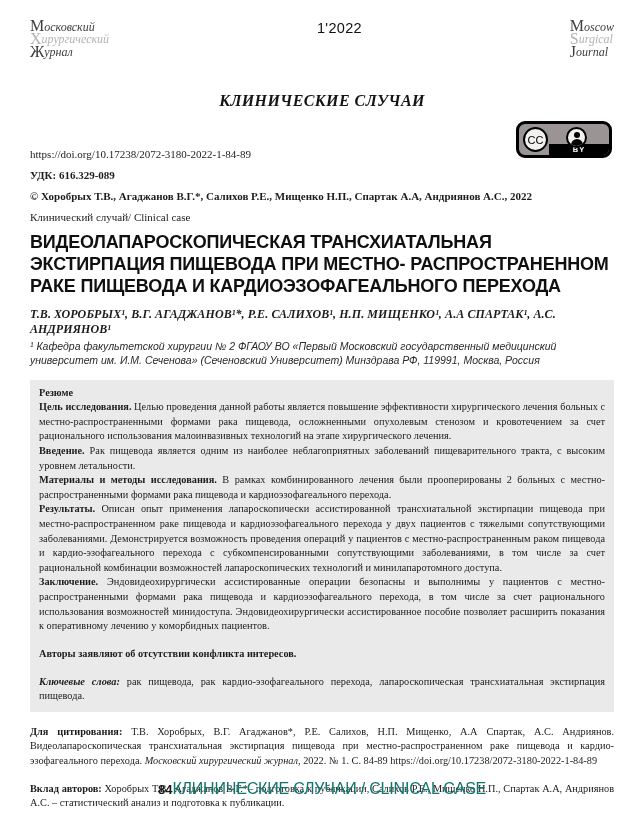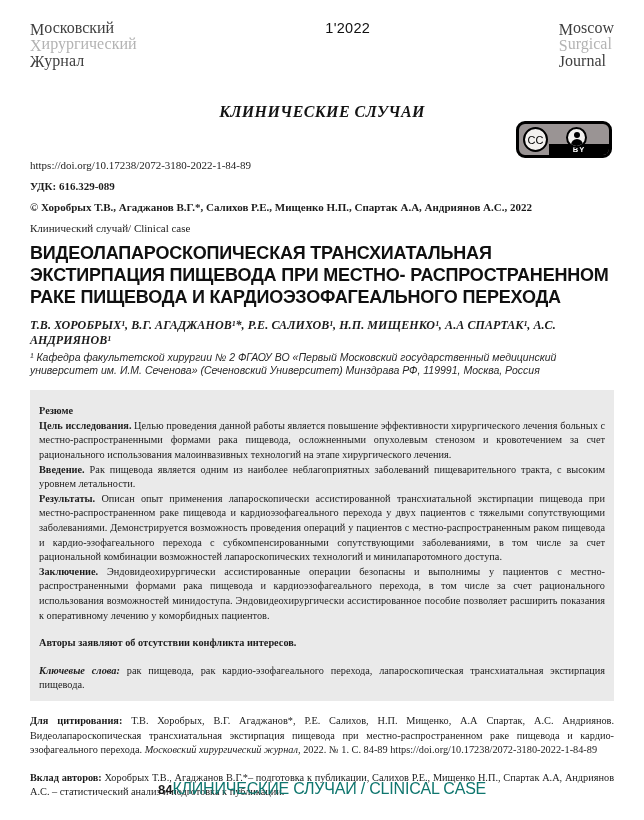--- a/index.html
+++ b/index.html
@@ -11,21 +11,21 @@
     position: relative;
     overflow: hidden;
   }
   .page { padding: 20px 30px 0 30px; position: relative; }
 
   
   .masthead { display: flex; justify-content: space-between; align-items: flex-start; }
   .journal-logo { font-family: "Liberation Serif", serif; line-height: 1.02; }
   .logo-line { display: flex; align-items: flex-end; white-space: nowrap; }
   .logo-cap { font-size: 16px; line-height: 0.8; }
-  .logo-rest { font-size: 16px; }
+  .logo-rest { font-size: 12px; font-style: italic; }
   .logo-dark { color: #3f3f3f; }
   .logo-light { color: #b3b3b3; }
   .issue-number { font-family: "Liberation Sans", sans-serif; font-size: 14.5px; color: #111; letter-spacing: 0.3px; }
   .logo-right { text-align: left; }
 
   
   .section-heading {
     text-align: center; font-weight: bold; font-style: italic;
     font-size: 16px; letter-spacing: 0.4px; margin-top: 34px; color: #141414;
   }
@@ -72,21 +72,21 @@
     margin-top: 9px; font-weight: bold; font-style: italic;
     font-size: 12px; letter-spacing: 0.1px;
   }
   .affiliation-ru {
     margin-top: 3px; font-family: "Liberation Sans", sans-serif; font-style: italic;
     font-size: 10.5px; line-height: 1.3; color: #2a2a2a;
   }
 
   
   .gray-box {
-    background: #eaeaea; margin-top: 12px; padding: 14px 9px 8px 9px;
+    background: #eaeaea; margin-top: 12px; padding: 6px 9px 8px 9px;
     font-size: 10.3px; line-height: 1.42; text-align: justify;
   }
   .gray-box p { margin: 0; }
   .gray-box .spaced { margin-top: 13px; }
   .resume-heading, .abstract-heading { font-weight: bold; text-align: left; }
 
   
   .plain-block { margin-top: 13px; font-size: 10.3px; line-height: 1.42; text-align: justify; }
   .plain-block p { margin: 0; }
 
@@ -163,20 +163,21 @@
   </div>
 
   <div class="title-ru">ВИДЕОЛАПАРОСКОПИЧЕСКАЯ ТРАНСХИАТАЛЬНАЯ ЭКСТИРПАЦИЯ ПИЩЕВОДА ПРИ МЕСТНО- РАСПРОСТРАНЕННОМ РАКЕ ПИЩЕВОДА И КАРДИОЭЗОФАГЕАЛЬНОГО ПЕРЕХОДА</div>
   <div class="authors-ru">Т.В. ХОРОБРЫХ¹, В.Г. АГАДЖАНОВ¹*, Р.Е. САЛИХОВ¹, Н.П. МИЩЕНКО¹, А.А СПАРТАК¹, А.С. АНДРИЯНОВ¹</div>
   <div class="affiliation-ru">¹ Кафедра факультетской хирургии № 2 ФГАОУ ВО «Первый Московский государственный медицинский университет им. И.М. Сеченова» (Сеченовский Университет) Минздрава РФ, 119991, Москва, Россия</div>
 
   <div class="gray-box">
     <p class="resume-heading">Резюме</p>
     <p><b>Цель исследования.</b><span> Целью проведения данной работы является повышение эффективности хирургического лечения больных с местно-распространенными формами рака пищевода, осложненными опухолевым стенозом и кровотечением за счет рационального использования малоинвазивных технологий на этапе хирургического лечения.</span></p>
     <p><b>Введение.</b><span> Рак пищевода является одним из наиболее неблагоприятных заболеваний пищеварительного тракта, с высоким уровнем летальности.</span></p>
+    <p><b>Материалы и методы исследования.</b><span> В рамках комбинированного лечения были прооперированы 2 больных с местно-распространенными формами рака пищевода и кардиоэзофагеального перехода.</span></p>
     <p><b>Результаты.</b><span> Описан опыт применения лапароскопически ассистированной трансхиатальной экстирпации пищевода при местно-распространенном раке пищевода и кардиоэзофагеального перехода у двух пациентов с тяжелыми сопутствующими заболеваниями. Демонстрируется возможность проведения операций у пациентов с местно-распространенным раком пищевода и кардио-эзофагеального перехода с субкомпенсированными сопутствующими заболеваниями, в том числе за счет рациональной комбинации возможностей лапароскопических технологий и минилапаротомного доступа.</span></p>
     <p><b>Заключение.</b><span> Эндовидеохирургически ассистированные операции безопасны и выполнимы у пациентов с местно-распространенными формами рака пищевода и кардиоэзофагеального перехода, в том числе за счет рационального использования возможностей минидоступа. Эндовидеохирургически ассистированное пособие позволяет расширить показания к оперативному лечению у коморбидных пациентов.</span></p>
     <p class="spaced"><b>Авторы заявляют об отсутствии конфликта интересов.</b></p>
     <p class="spaced"><b><i>Ключевые слова:</i></b><span> рак пищевода, рак кардио-эзофагеального перехода, лапароскопическая трансхиатальная экстирпация пищевода.</span></p>
   </div>
 
   <div class="plain-block">
     <p><b>Для цитирования:</b><span> Т.В. Хоробрых, В.Г. Агаджанов*, Р.Е. Салихов, Н.П. Мищенко, А.А Спартак, А.С. Андриянов. Видеолапароскопическая трансхиатальная экстирпация пищевода при местно-распространенном раке пищевода и кардио-эзофагеального перехода. </span><i>Московский хирургический журнал</i><span>, 2022. № 1. С. 84-89 https://doi.org/10.17238/2072-3180-2022-1-84-89</span></p>
   </div>
 

